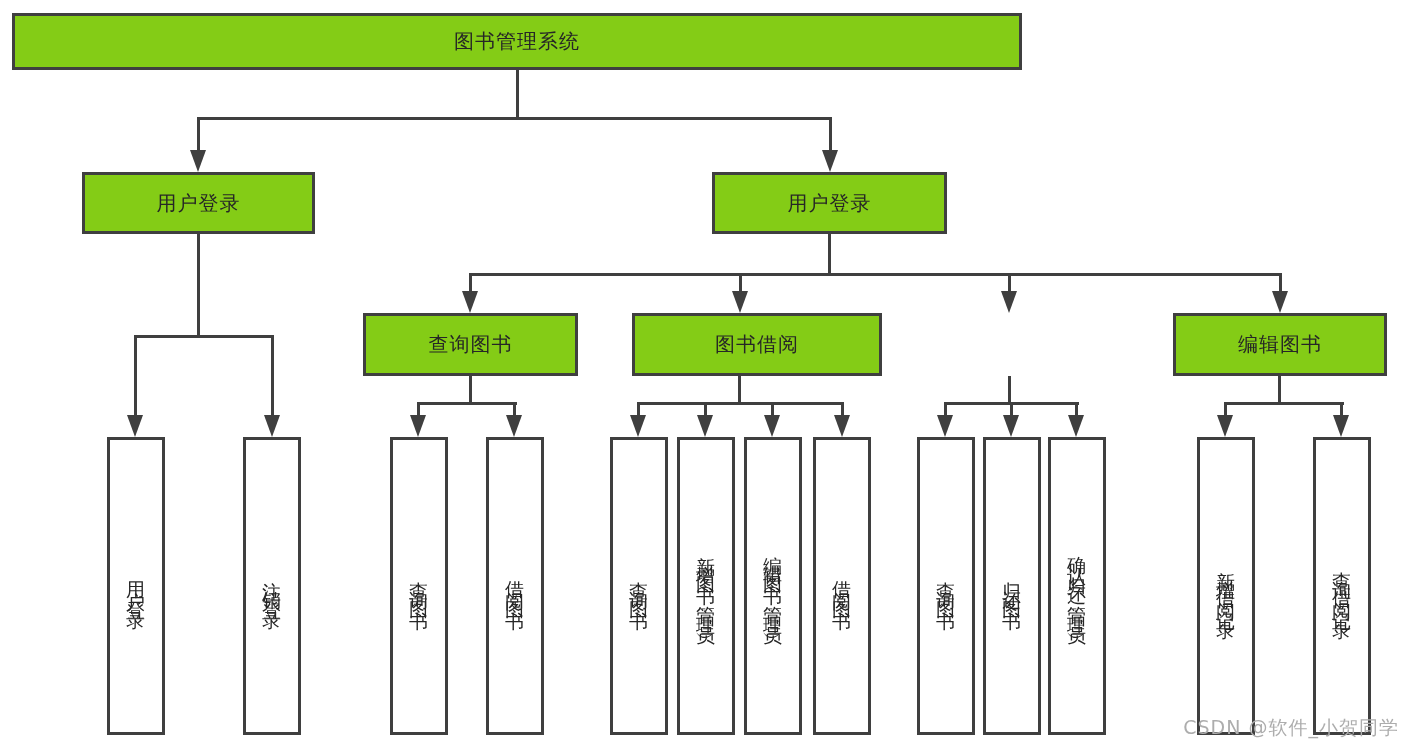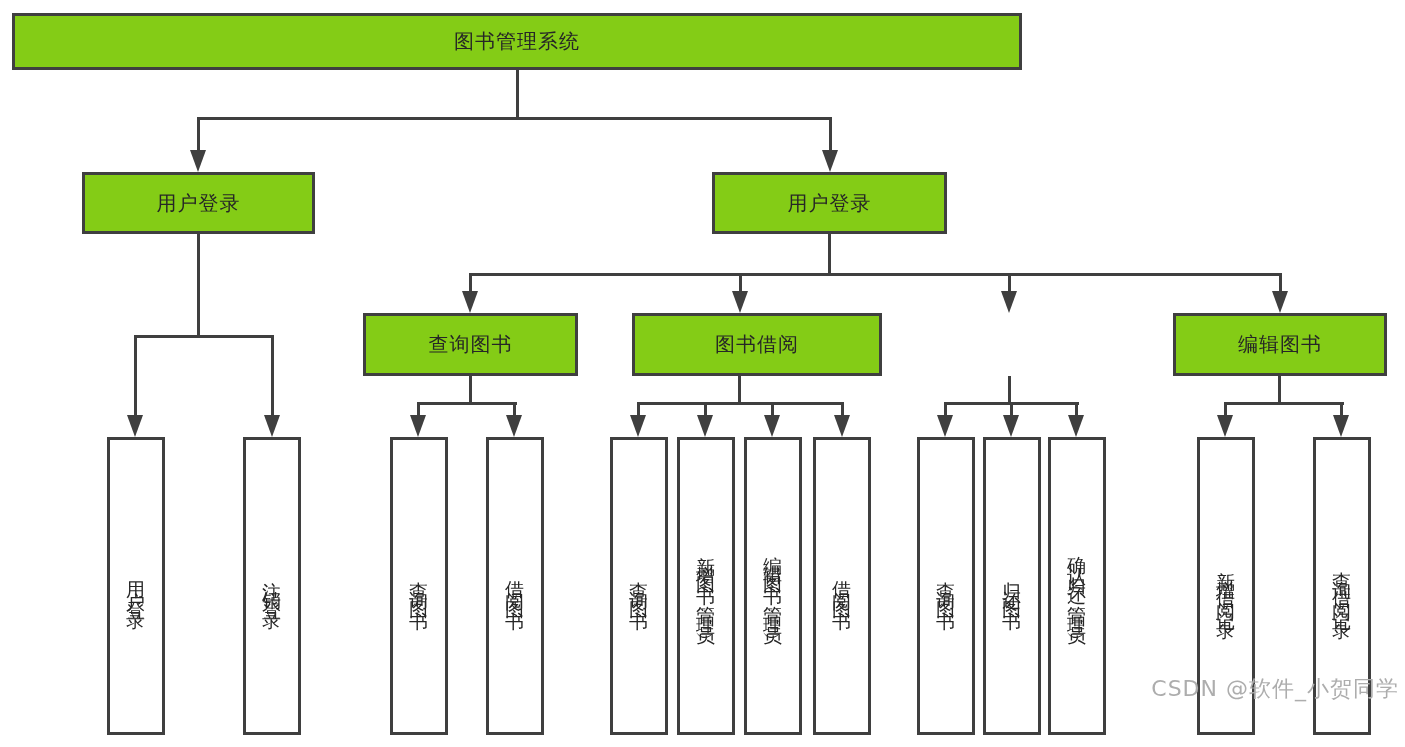--- a/index.html
+++ b/index.html
@@ -57,22 +57,22 @@
   .arrow::after{
     content:"";
     position:absolute;left:0;bottom:0;
     width:0;height:0;
     border-left:8.5px solid transparent;
     border-right:8.5px solid transparent;
     border-top:22px solid var(--line);
   }
   .watermark{
     position:absolute;
-    right:6px;top:674px;
-    font-size:22px;
+    right:6px;top:715px;
+    font-size:19px;
     color:var(--wm);
     letter-spacing:1px;
     z-index:5;
     white-space:nowrap;
   }
 </style>
 </head>
 <body>
 
 <div class="stage">

